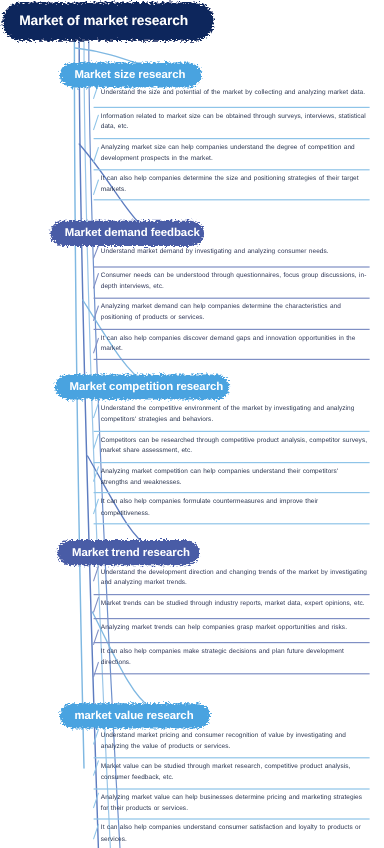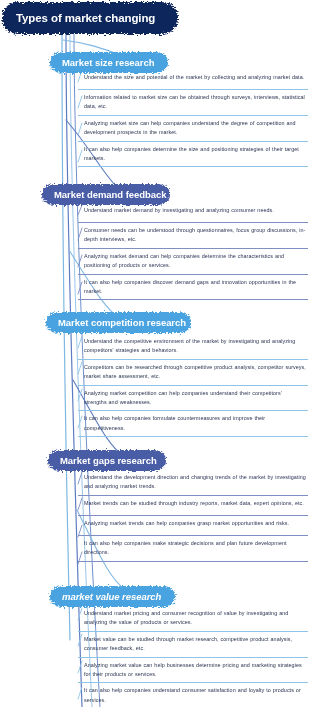--- a/index.html
+++ b/index.html
@@ -134,21 +134,21 @@
 
     <path d="M82,608 L78,620" stroke="#8ec4e8" stroke-width="0.9"></path>
     <path d="M82,634 L78,646" stroke="#8ec4e8" stroke-width="0.9"></path>
     <path d="M82,661 L78,673" stroke="#8ec4e8" stroke-width="0.9"></path>
     <path d="M82,687 L78,699" stroke="#8ec4e8" stroke-width="0.9"></path>
   </g>
 </svg>
 
 <div class="root-node">
   <div class="root-bg"></div>
-  <div class="root-label">Types of market changing</div>
+  <div class="root-label">Market of market research</div>
 </div>
 
 <div class="branch-badge" style="left:50px;top:52px;width:118px;">
   <div class="badge-bg c-bright"></div>
   <div class="badge-label">Market size research</div>
 </div>
 <div class="items" style="top:70px;">
   <div class="item">
     <span class="item-text">Understand the size and potential of the market by collecting and analyzing market data.</span>
   </div>
@@ -196,38 +196,38 @@
   <div class="item">
     <span class="item-text">Analyzing market competition can help companies understand their competitors' strengths and weaknesses.</span>
   </div>
   <div class="item">
     <span class="item-text">It can also help companies formulate countermeasures and improve their competitiveness.</span>
   </div>
 </div>
 
 <div class="branch-badge" style="left:48px;top:450px;width:118px;">
   <div class="badge-bg c-indigo"></div>
-  <div class="badge-label">Market gaps research</div>
+  <div class="badge-label">Market trend research</div>
 </div>
 <div class="items" style="top:470px;">
   <div class="item indigo">
     <span class="item-text">Understand the development direction and changing trends of the market by investigating and analyzing market trends.</span>
   </div>
   <div class="item indigo">
     <span class="item-text">Market trends can be studied through industry reports, market data, expert opinions, etc.</span>
   </div>
   <div class="item indigo">
     <span class="item-text">Analyzing market trends can help companies grasp market opportunities and risks.</span>
   </div>
   <div class="item indigo">
     <span class="item-text">It can also help companies make strategic decisions and plan future development directions.</span>
   </div>
 </div>
 
-<div class="branch-badge" style="left:50px;top:586px;width:125px;font-style:italic;">
+<div class="branch-badge" style="left:50px;top:586px;width:125px;">
   <div class="badge-bg c-bright"></div>
   <div class="badge-label">market value research</div>
 </div>
 <div class="items" style="top:606px;">
   <div class="item">
     <span class="item-text">Understand market pricing and consumer recognition of value by investigating and analyzing the value of products or services.</span>
   </div>
   <div class="item">
     <span class="item-text">Market value can be studied through market research, competitive product analysis, consumer feedback, etc.</span>
   </div>

